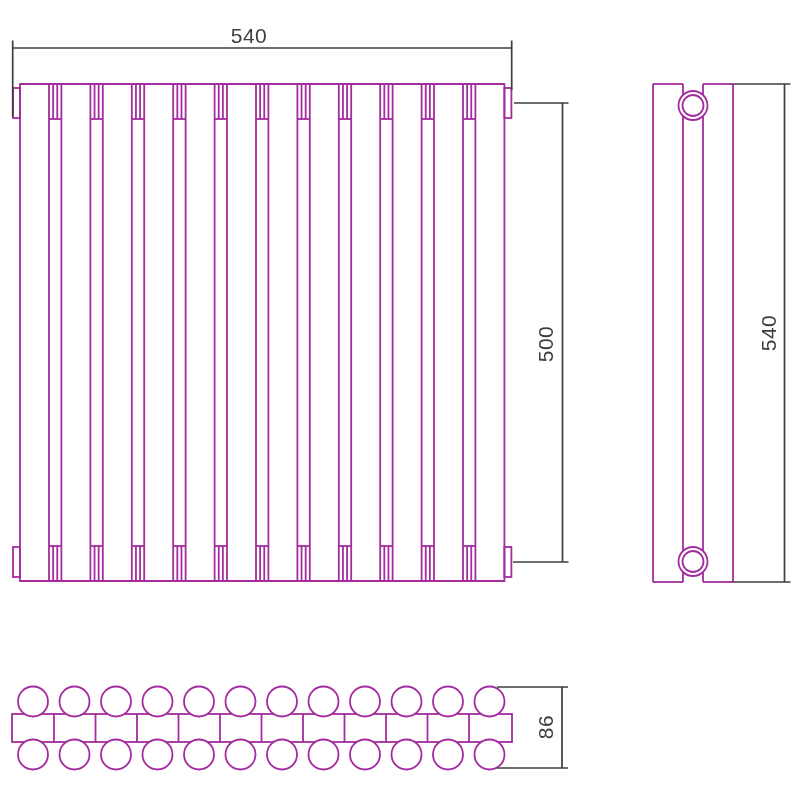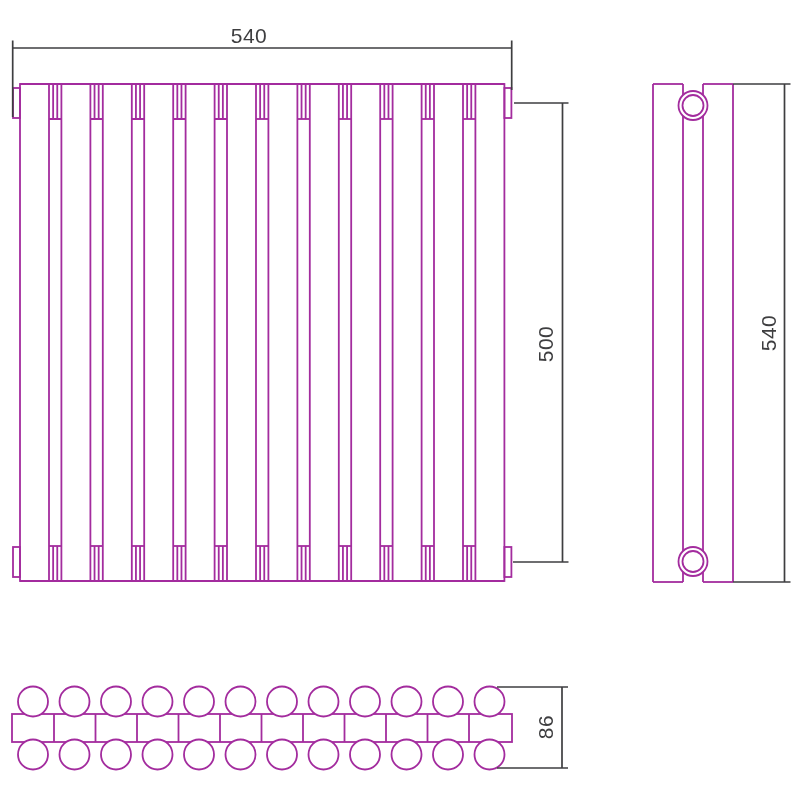--- a/index.html
+++ b/index.html
@@ -7,21 +7,20 @@
     padding: 0;
     background: #ffffff;
     font-family: "Liberation Sans", sans-serif;
   }
   .canvas {
     position: relative;
     width: 800px;
     height: 800px;
     background: var(--bg, #ffffff);
     overflow: hidden;
-    border-radius: 9px;
   }
   svg { position: absolute; left: 0; top: 0; }
   .m  { stroke: var(--line, #a32c9e); stroke-width: 1.8; fill: none; }
   .mf { stroke: var(--line, #a32c9e); stroke-width: 1.8; fill: #ffffff; }
   .d  { stroke: var(--dim, #3e3e40); stroke-width: 1.7; fill: none; }
   .dim-text {
     font-family: "Liberation Sans", sans-serif;
     font-size: 21px;
     letter-spacing: 0.5px;
     fill: var(--dim, #3e3e40);

